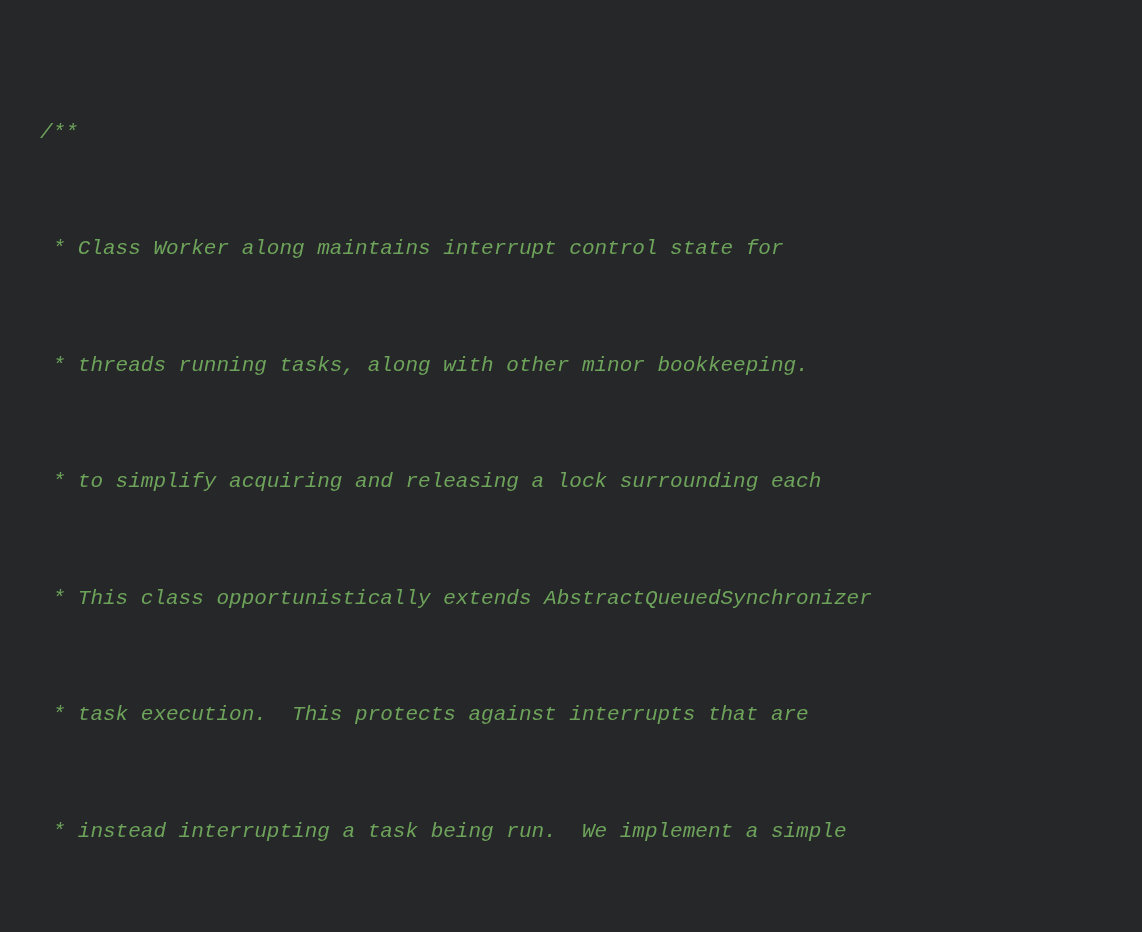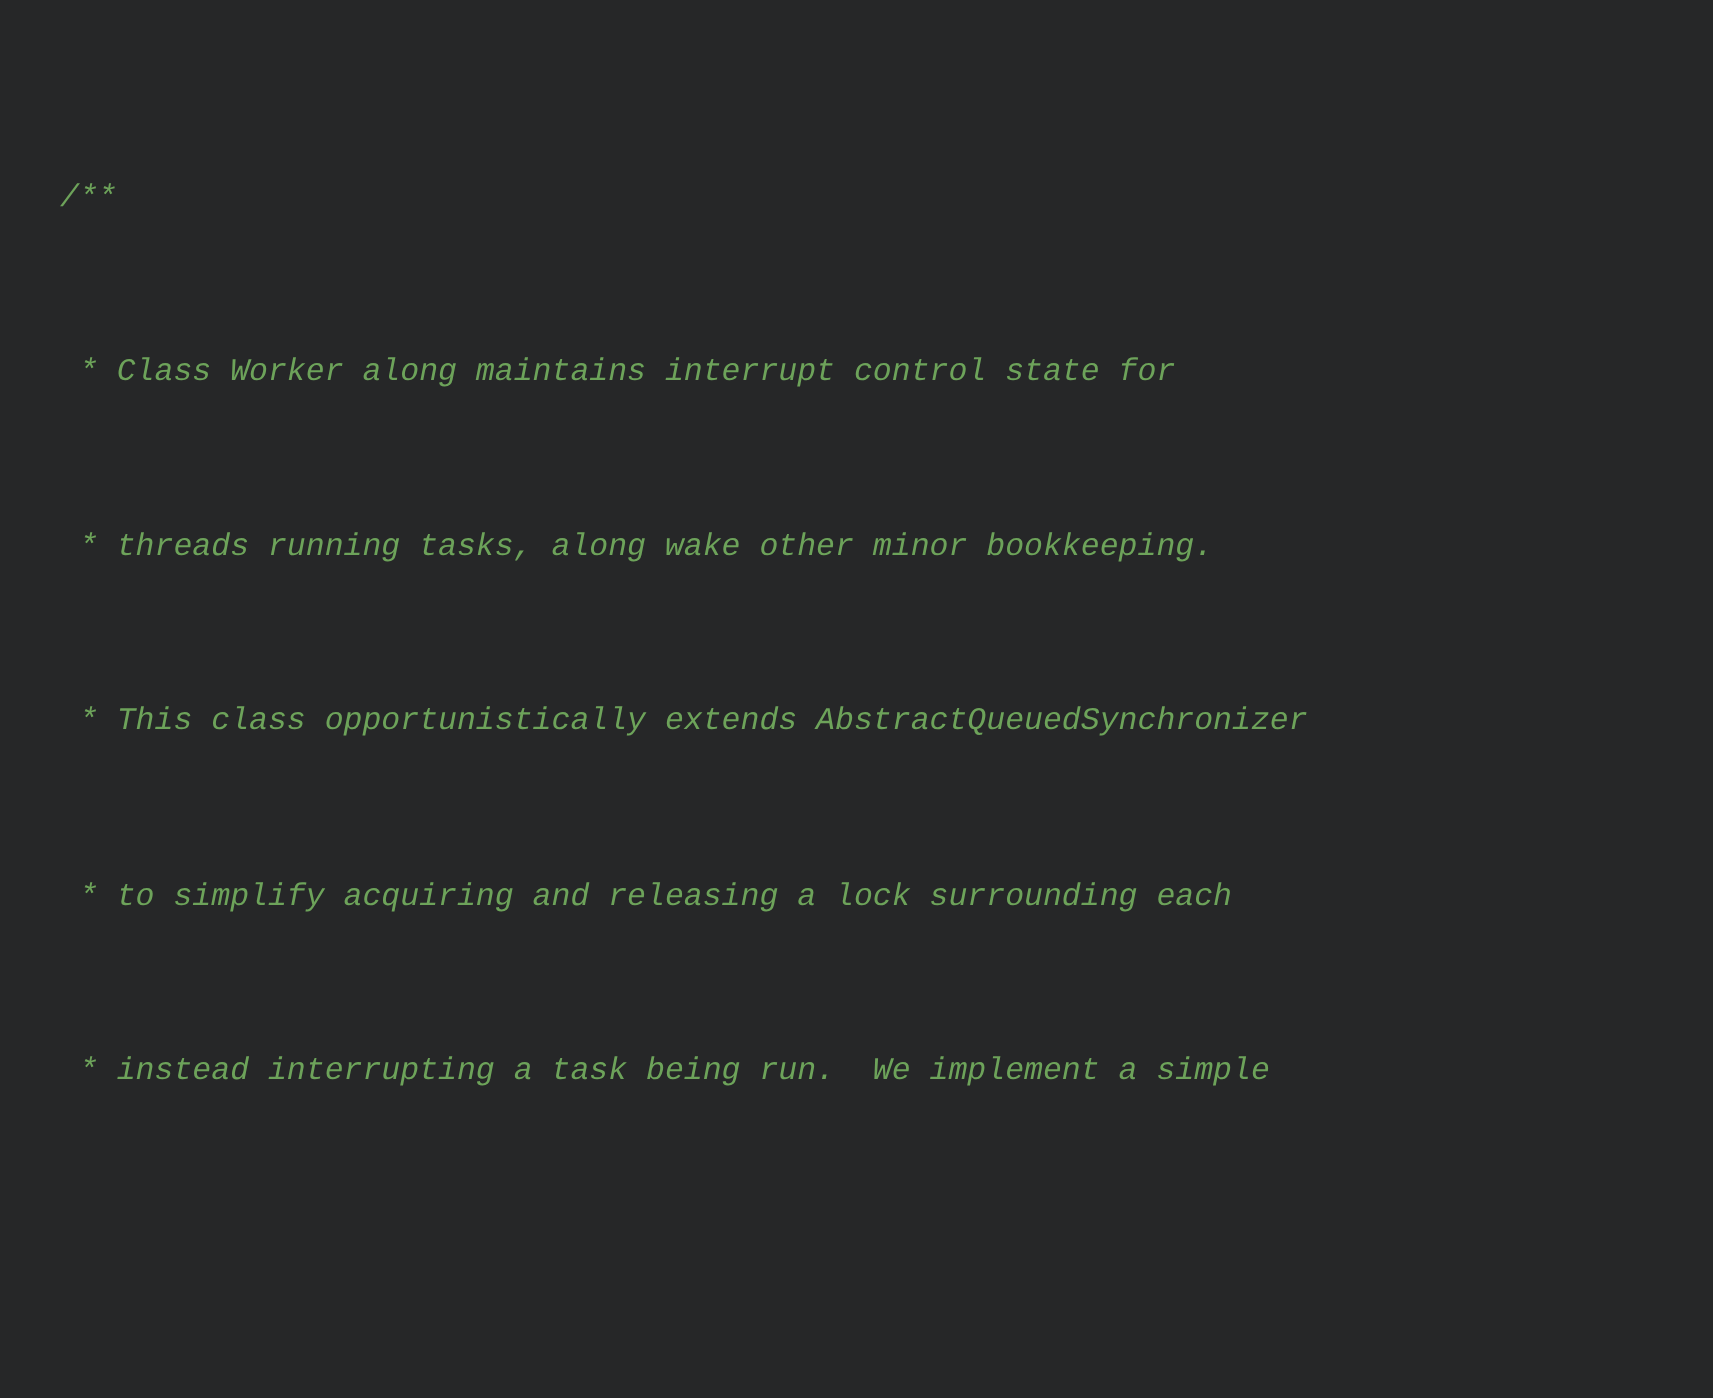--- a/index.html
+++ b/index.html
@@ -20,23 +20,24 @@
     white-space: pre;
   }
   .comment-line { display: block; }
 </style>
 </head>
 <body>
 
 <div class="comment">
   <span class="comment-line">/**</span>
   <span class="comment-line"> * Class Worker along maintains interrupt control state for</span>
-  <span class="comment-line"> * threads running tasks, along wake other minor bookkeeping.</span>
+  <span class="comment-line"> * threads running tasks, along with other minor bookkeeping.</span>
+  <span class="comment-line"> * to simplify acquiring and releasing a lock surrounding each</span>
   <span class="comment-line"> * This class opportunistically extends AbstractQueuedSynchronizer</span>
-  <span class="comment-line"> * to simplify acquiring and releasing a lock surrounding each</span>
+  <span class="comment-line"> * task execution.  This protects against interrupts that are</span>
   <span class="comment-line"> * instead interrupting a task being run.  We implement a simple</span>
   
   
   
   
   
   
   
   
 </div>

